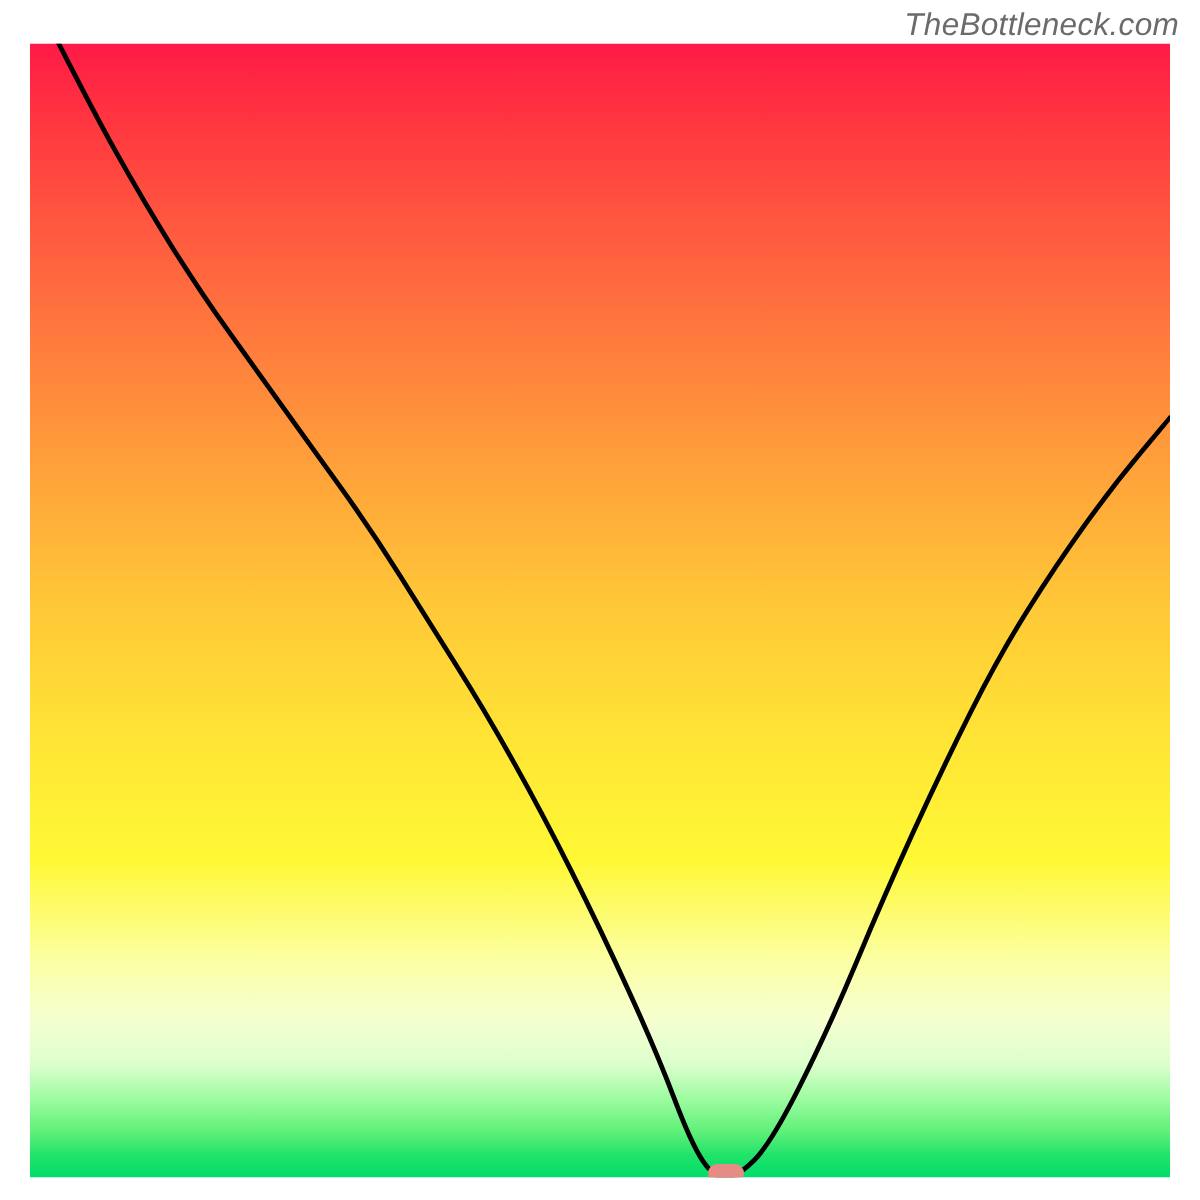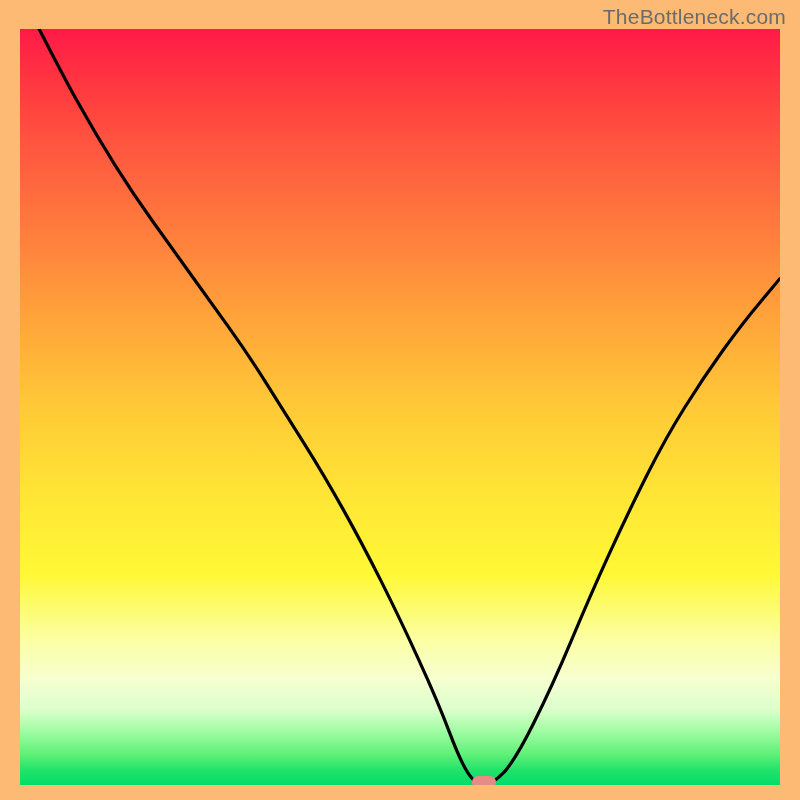--- a/index.html
+++ b/index.html
@@ -10,21 +10,22 @@
     background: #000;
     overflow: hidden;
     font-family: Arial, Helvetica, sans-serif;
   }
   .frame {
     position: absolute;
     left: 0;
     top: 0;
     width: 800px;
     height: 800px;
-    background: #fdba74;
+    background: #ffffff;
+    font-style: italic;
   }
   .plot {
     position: absolute;
     left: 20px;
     top: 29px;
     width: 760px;
     height: 756px;
     overflow: hidden;
   }
   .gradient {

